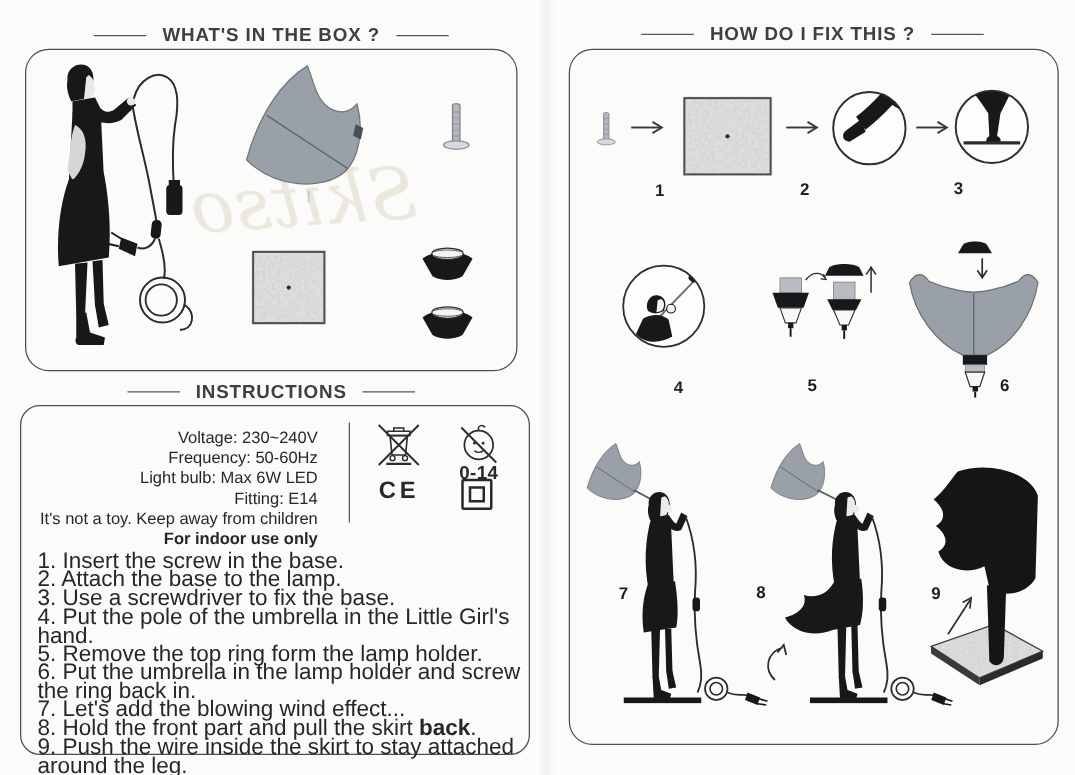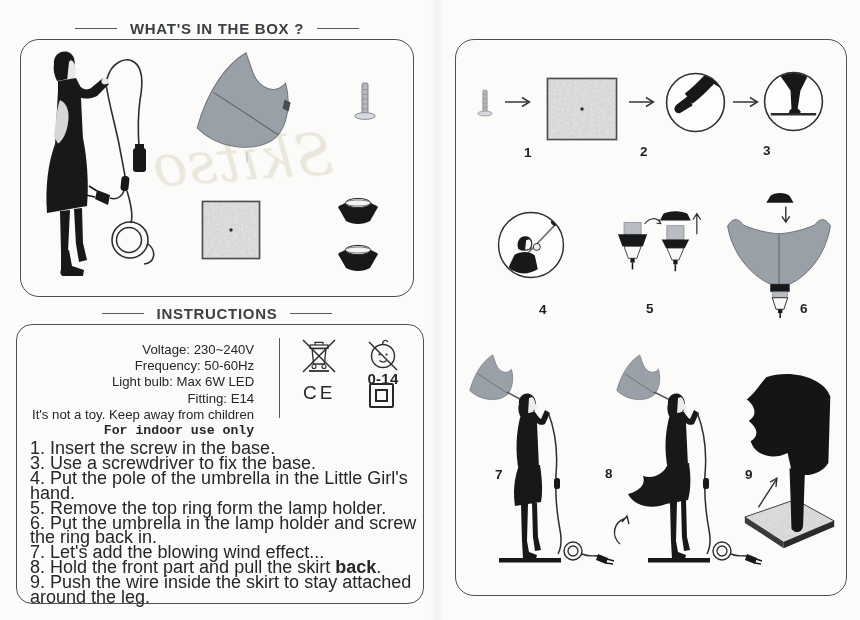--- a/index.html
+++ b/index.html
@@ -9,26 +9,26 @@
     background:linear-gradient(90deg,rgba(0,0,0,0) 0%,rgba(0,0,0,0.045) 50%,rgba(0,0,0,0) 100%);}
   .sec-head{position:absolute;display:flex;align-items:center;justify-content:center;gap:13px;}
   .sec-head .rule{height:0;border-top:1.6px solid #55585c;width:42px;}
   .sec-head h2{margin:0;font-size:15px;font-weight:700;letter-spacing:.7px;color:#3c4045;white-space:nowrap;}
   .panel{position:absolute;border:1.6px solid #4b4e52;border-radius:19px;}
   .abs{position:absolute;}
   .watermark{position:absolute;left:112px;top:86px;width:220px;text-align:center;
     font-family:"DejaVu Serif",serif;font-style:italic;font-size:58px;color:#cfc3a6;
     opacity:.34;transform:scaleX(-1) rotate(4deg);filter:blur(.6px);pointer-events:none;}
   .specs{position:absolute;left:15px;top:17px;font-size:13.2px;line-height:16.2px;color:#24272b;text-align:right;}
-  .specs .bold{font-weight:700;font-family:Liberation Mono, monospace;}
+  .specs .bold{font-weight:700;}
   .divider-v{position:absolute;left:262px;top:13px;width:0;height:80px;border-left:1.6px solid #55585c;}
   .steps{position:absolute;left:13px;top:116px;width:396px;font-size:18px;line-height:14.9px;color:#24272b;}
   .steps b{font-weight:700;}
   .stepnum{position:absolute;font-weight:700;font-size:13.5px;color:#1e1f22;}
-  .ce{position:absolute;left:286px;top:57px;font-size:19px;letter-spacing:3px;font-weight:400;color:#26282b;}
+  .ce{position:absolute;left:286px;top:57px;font-size:19px;letter-spacing:3px;font-weight:700;color:#26282b;}
   .class2-outer{position:absolute;left:352px;top:58px;width:21px;height:21px;border:2.6px solid #26282b;
     border-radius:2px;display:flex;align-items:center;justify-content:center;}
   .class2-inner{width:9px;height:9px;border:2.6px solid #26282b;}
   .agewrap{position:absolute;left:346px;top:12px;width:40px;text-align:center;}
   .agewrap .lbl{font-size:15px;font-weight:700;color:#26282b;margin-top:-3px;letter-spacing:.3px;}
   svg{display:block;}
 </style>
 </head>
 <body>
 
@@ -147,30 +147,36 @@
     </div>
 
     <div class="ce">CE</div>
 
     <div class="class2-outer">
       <div class="class2-inner"></div>
     </div>
 
     <div class="steps">
       <div class="step-line"><span>1. Insert the screw in the base.</span></div>
+      <div class="step-line"><span>2. Attach the base to the lamp.</span></div>
       <div class="step-line"><span>3. Use a screwdriver to fix the base.</span></div>
       <div class="step-line"><span>4. Put the pole of the umbrella in the Little Girl's hand.</span></div>
       <div class="step-line"><span>5. Remove the top ring form the lamp holder.</span></div>
       <div class="step-line"><span>6. Put the umbrella in the lamp holder and screw the ring back in.</span></div>
       <div class="step-line"><span>7. Let's add the blowing wind effect...</span></div>
       <div class="step-line"><span>8. Hold the front part and pull the skirt </span><b>back</b><span>.</span></div>
       <div class="step-line"><span>9. Push the wire inside the skirt to stay attached around the leg.</span></div>
     </div>
   </div>
 
+  <div class="sec-head" style="left:455px;top:19px;width:390px;">
+    <span class="rule"></span>
+    <h2>HOW DO I FIX THIS ?</h2>
+    <span class="rule"></span>
+  </div>
 
   <div class="panel" style="left:455px;top:39px;width:390px;height:555px;">
 
     <svg class="abs" style="left:20px;top:48px;" width="18" height="34" viewBox="0 0 20 40">
       <rect x="7.5" y="2.5" width="5" height="26" rx="1.4" fill="#b4b8be" stroke="#7d8187" stroke-width="0.8"></rect>
       <path d="M8 8h4M8 13h4M8 18h4M8 23h4" stroke="#8d9197" stroke-width="0.8"></path>
       <ellipse cx="10" cy="30" rx="8.5" ry="2.8" fill="#d6d9dd" stroke="#85898f" stroke-width="0.8"></ellipse>
     </svg>
     <svg class="abs" style="left:48px;top:56px;" width="28" height="12" viewBox="0 0 28 12">
       <path d="M1 6 H24" stroke="#33363a" stroke-width="1.5" fill="none"></path>

